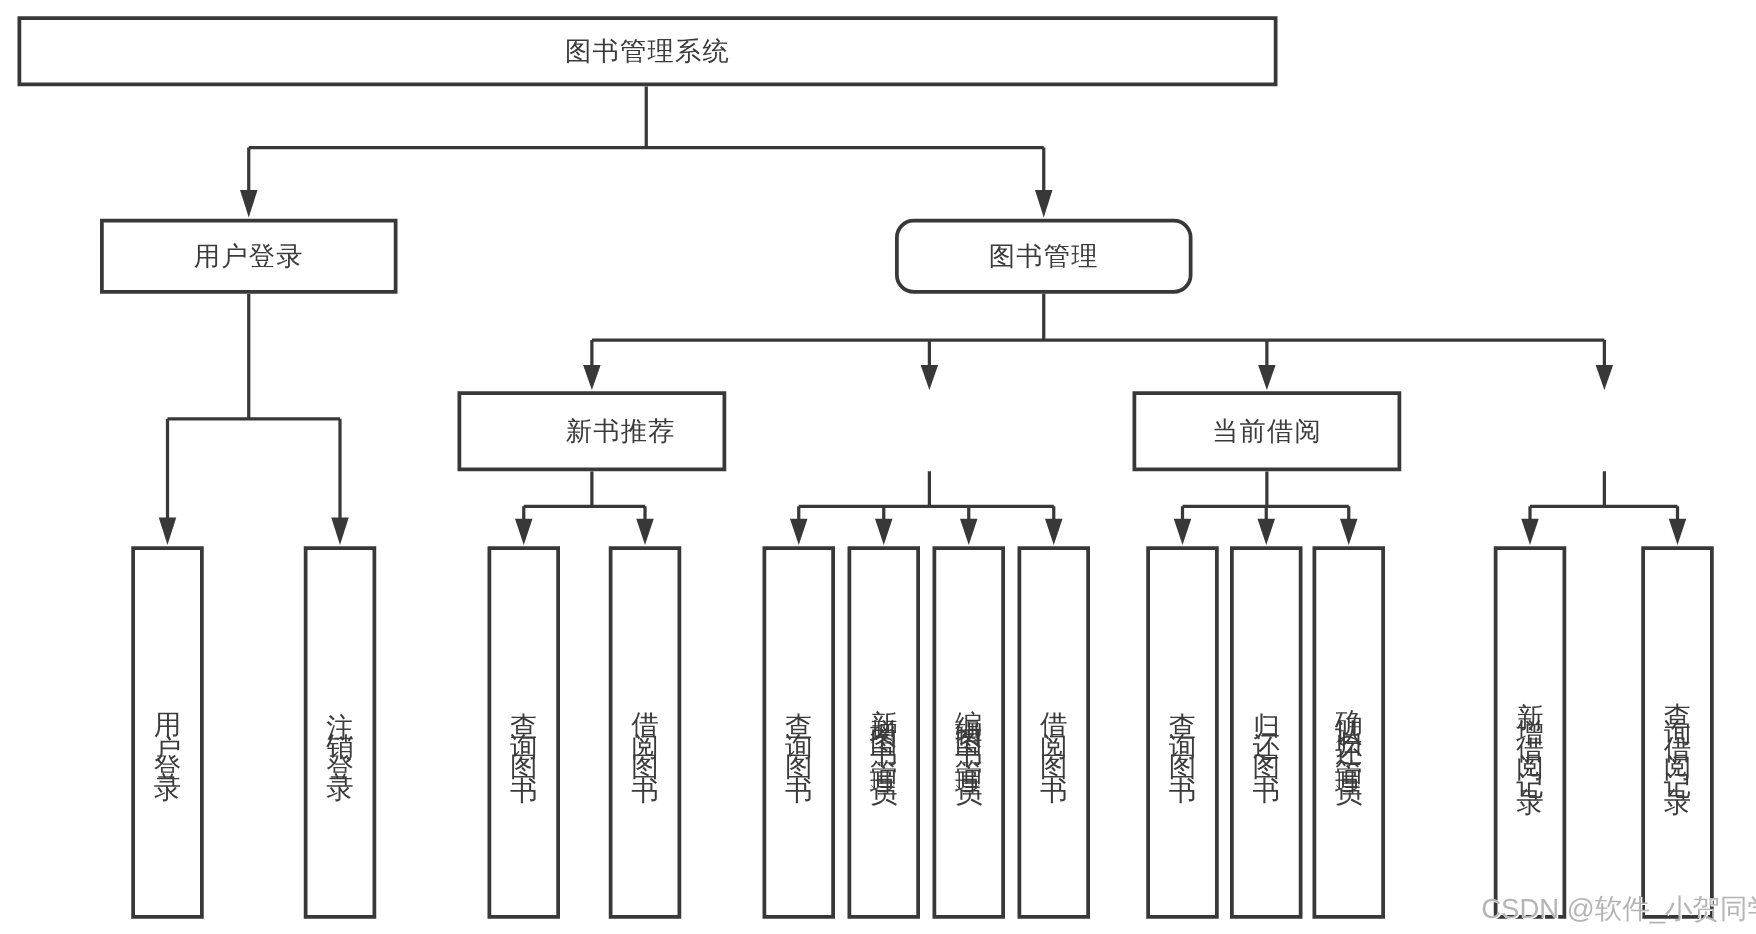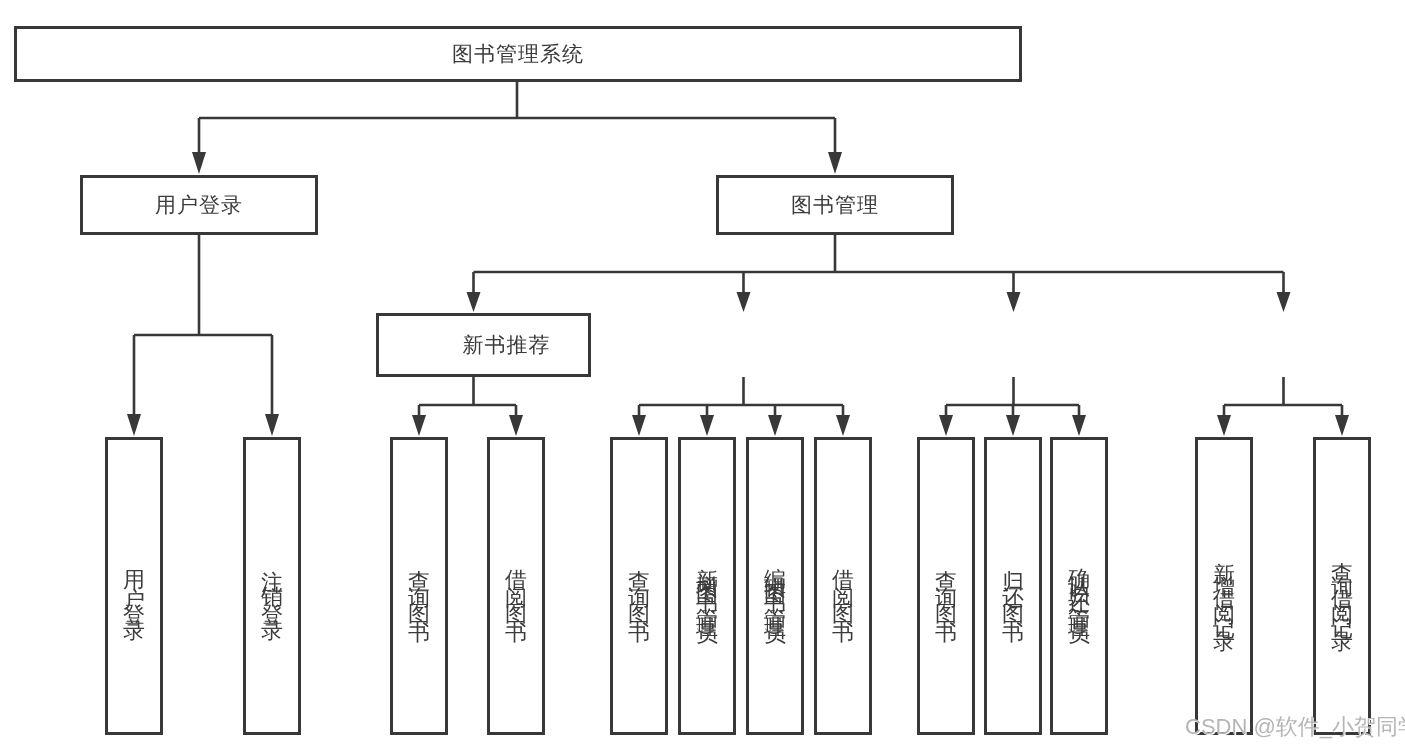--- a/index.html
+++ b/index.html
@@ -16,25 +16,25 @@
     box-sizing:border-box;
     background:#ffffff;
     border:3px solid #383838;
     display:flex;
     align-items:center;
     justify-content:center;
     color:#3b3b3b;
     z-index:1;
   }
   .node.h{font-size:21px;letter-spacing:1px;}
-  .root{left:14px;top:13px;width:1008px;height:56px;margin-top:13px;}
+  .root{left:14px;top:13px;width:1008px;height:56px;}
   .l2a{left:80px;top:175px;width:238px;height:60px;}
-  .l2b{left:716px;top:175px;width:238px;height:60px;}
+  .l2b{left:716px;top:175px;width:238px;height:60px;border-radius:15px;}
   .l3{top:313px;height:64px;width:215px;}
-  .l3a{left:376px;padding-left:46px;} .l3b{left:636px;} .l3c{left:906px;} .l3d{left:1176px;}
+  .l3a{left:366px;padding-left:46px;} .l3b{left:636px;} .l3c{left:906px;} .l3d{left:1176px;}
   .leaf{top:437px;height:298px;width:58px;}
   .vtext{
     writing-mode:vertical-rl;
     text-orientation:mixed;
     font-size:22px;
     color:#3b3b3b;
     line-height:1;
   }
   .ls-s .vtext{letter-spacing:17px;}
   .ls-m .vtext{letter-spacing:14px;}
@@ -122,20 +122,21 @@
     <line x1="1342" y1="405" x2="1342" y2="418"></line>
     <polygon points="1335,415 1349,415 1342,436"></polygon>
   </svg>
 
   <div class="node h root">图书管理系统</div>
 
   <div class="node h l2a">用户登录</div>
   <div class="node h l2b">图书管理</div>
 
   <div class="node h l3 l3a">新书推荐</div>
+  <div class="node h l3 l3c">当前借阅</div>
 
   <div class="node leaf ls-s lf1">
     <span class="vtext">用户登录</span>
   </div>
   <div class="node leaf ls-s lf2">
     <span class="vtext">注销登录</span>
   </div>
 
   <div class="node leaf ls-s lf3">
     <span class="vtext">查询图书</span>

